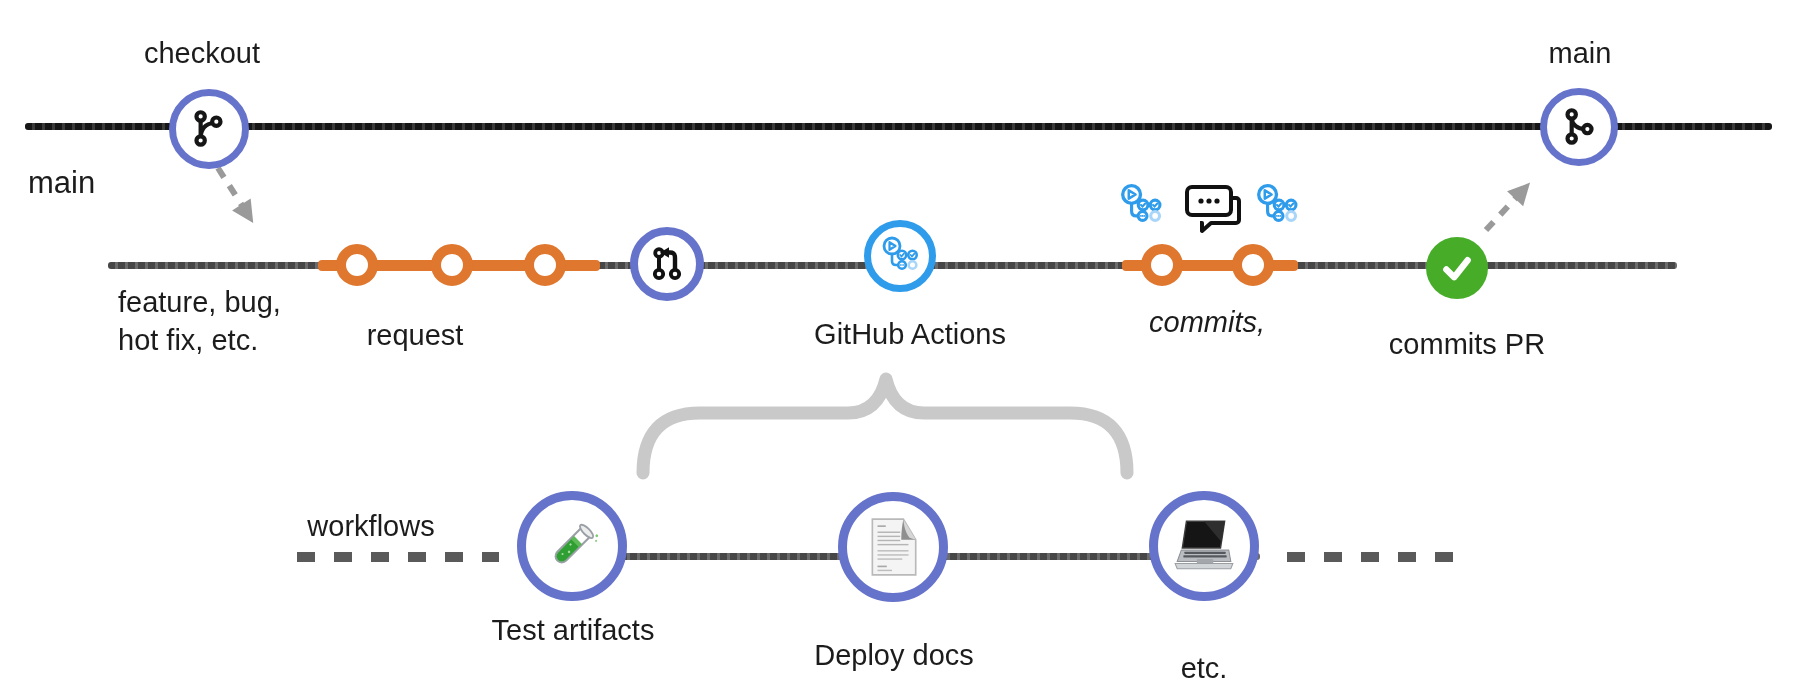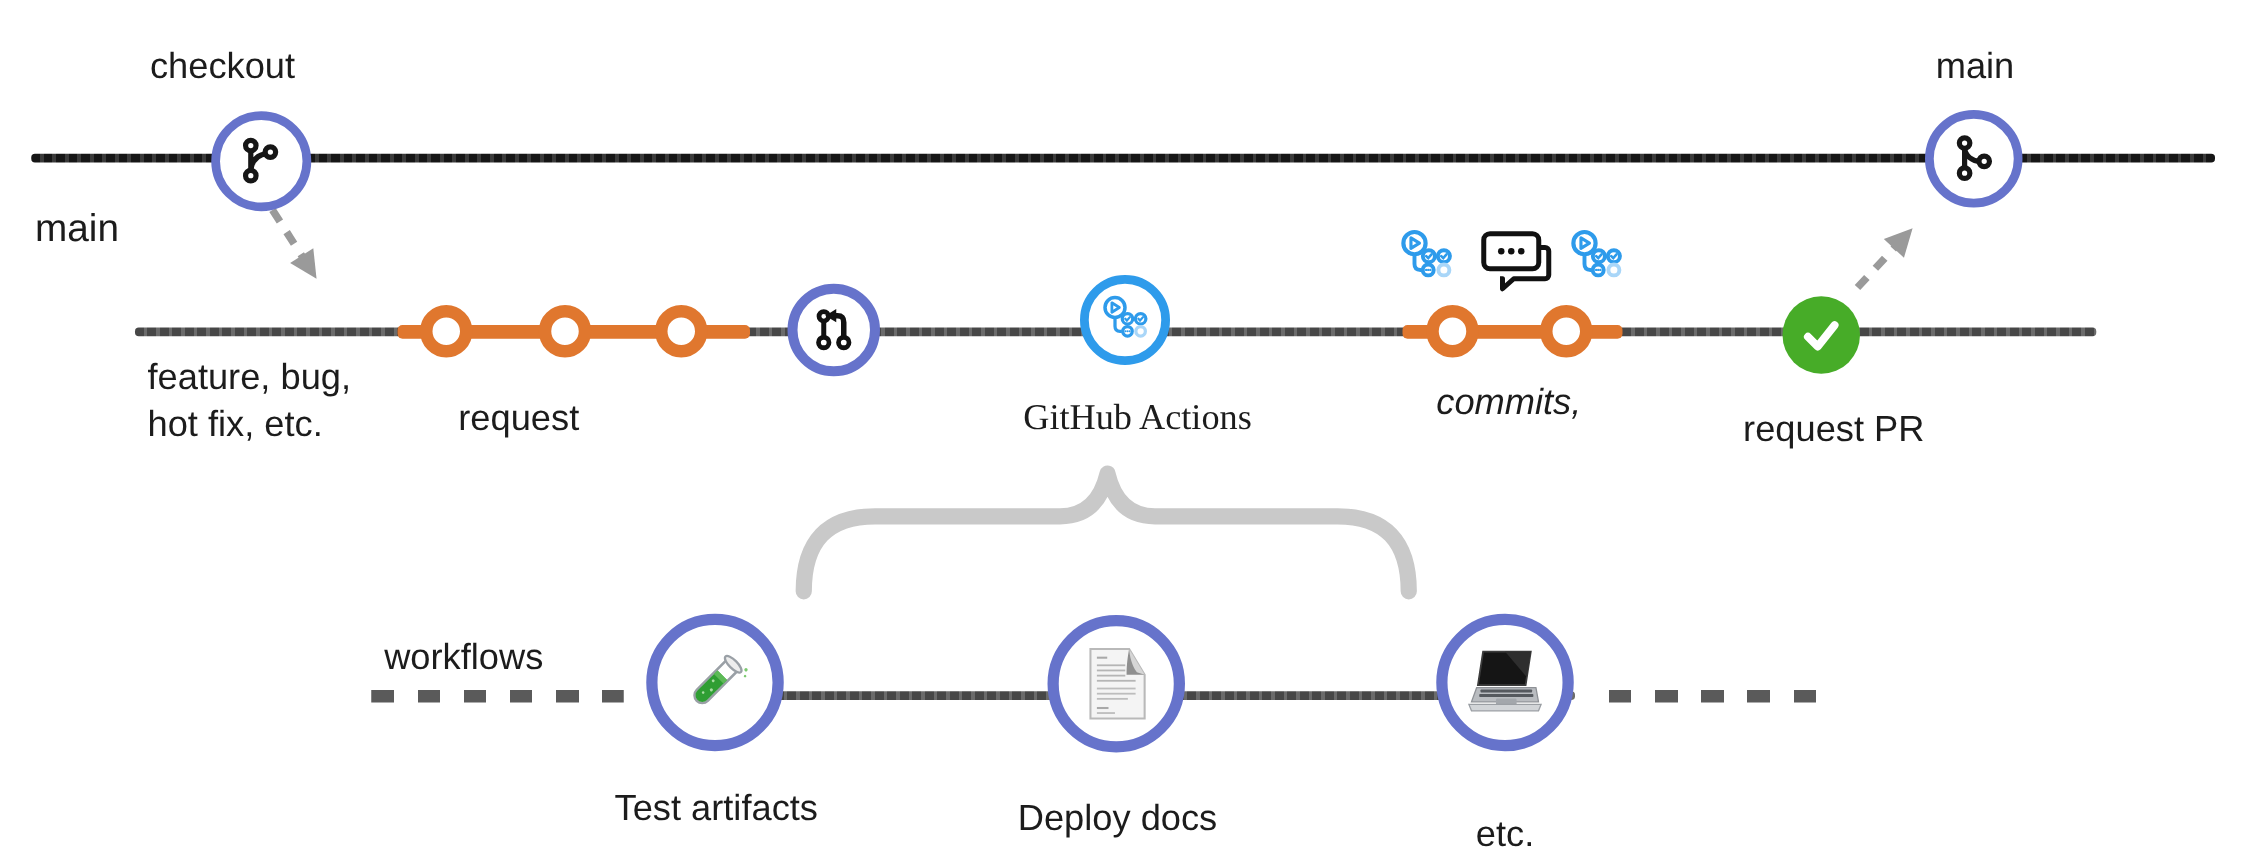--- a/index.html
+++ b/index.html
@@ -52,21 +52,21 @@
       </marker>
     </defs>
     <path d="M218 168 L250 218" fill="none" stroke="#9A9A9A" stroke-width="6" stroke-dasharray="11 10" marker-end="url(#ah)"></path>
     <path d="M1486 230 L1526 187" fill="none" stroke="#9A9A9A" stroke-width="6" stroke-dasharray="11 10" marker-end="url(#ah)"></path>
     <path d="M643 473 Q643 413 700 413 L848 413 Q878 413 886 379
              Q894 413 924 413 L1070 413 Q1127 413 1127 473" fill="none" stroke="#C9C9C9" stroke-width="13" stroke-linecap="round" stroke-linejoin="round"></path>
   </svg>
 
   <div class="lbl" style="left:28px;top:139px;font-size:31px;margin-top:24px;">main</div>
 
-  <div class="lbl center" style="left:178px;top:35px;">checkout</div>
+  <div class="lbl center" style="left:202px;top:35px;">checkout</div>
   <div class="node ring-purple" style="left:169px;top:89px;width:80px;height:80px;">
     <svg width="46" height="46" viewBox="0 0 44 44">
       <path d="M14 13 V31 M14 31 C14 22 18 17 27 16" fill="none" stroke="#161616" stroke-width="4" stroke-linecap="round"></path>
       <circle cx="14" cy="10" r="4" fill="#fff" stroke="#161616" stroke-width="4"></circle>
       <circle cx="29" cy="15" r="4" fill="#fff" stroke="#161616" stroke-width="4"></circle>
       <circle cx="14" cy="33" r="4" fill="#fff" stroke="#161616" stroke-width="4"></circle>
     </svg>
   </div>
 
   <div class="lbl center" style="left:1580px;top:35px;">main</div>
@@ -110,21 +110,21 @@
       <path d="M28.4 21 H30.2" stroke="#2E9BEB" stroke-width="2.4"></path>
       <circle cx="34.5" cy="21" r="4.2" fill="none" stroke="#2E9BEB" stroke-width="2.6"></circle>
       <path d="M32.7 21 L34 22.4 L36.4 19.7" fill="none" stroke="#2E9BEB" stroke-width="1.8" stroke-linecap="round"></path>
       <circle cx="24" cy="31" r="3.8" fill="none" stroke="#2E9BEB" stroke-width="2.6"></circle>
       <circle cx="22.4" cy="31" r="0.8" fill="#2E9BEB"></circle>
       <circle cx="24" cy="31" r="0.8" fill="#2E9BEB"></circle>
       <circle cx="25.6" cy="31" r="0.8" fill="#2E9BEB"></circle>
       <circle cx="34.5" cy="31" r="3.8" fill="none" stroke="#A9D6F8" stroke-width="2.6"></circle>
     </svg>
   </div>
-  <div class="lbl center" style="left:910px;top:316px;font-family:Liberation Serif, serif;">GitHub Actions</div>
+  <div class="lbl center" style="left:910px;top:316px;">GitHub Actions</div>
 
   <svg class="mini" width="46" height="50" viewBox="0 0 44 44" style="left:1118px;top:181px;">
     <circle cx="13" cy="11" r="8.5" fill="none" stroke="#2E9BEB" stroke-width="3.2"></circle>
     <path d="M10.3 7 L16.8 11 L10.3 15 Z" fill="none" stroke="#2E9BEB" stroke-width="2.4" stroke-linejoin="round"></path>
     <path d="M13 19.5 V27 Q13 31.5 17.5 31.5 H18.5" fill="none" stroke="#2E9BEB" stroke-width="3"></path>
     <circle cx="24" cy="21" r="4.6" fill="none" stroke="#2E9BEB" stroke-width="3"></circle>
     <path d="M22 21 L23.5 22.5 L26 19.6" fill="none" stroke="#2E9BEB" stroke-width="2" stroke-linecap="round"></path>
     <path d="M28.8 21 H30.4" stroke="#2E9BEB" stroke-width="2.6"></path>
     <circle cx="35.5" cy="21" r="4.6" fill="none" stroke="#2E9BEB" stroke-width="3"></circle>
     <path d="M33.5 21 L35 22.5 L37.5 19.6" fill="none" stroke="#2E9BEB" stroke-width="2" stroke-linecap="round"></path>
@@ -164,40 +164,40 @@
   <div class="commit" style="left:1232px;top:244px;"></div>
   <div class="lbl center" style="left:1207px;top:302px;line-height:41px;text-align:center;font-style:italic;">
     <span>commits,</span><br>
   </div>
 
   <div class="node solid-green" style="left:1426px;top:237px;width:62px;height:62px;">
     <svg width="44" height="44" viewBox="0 0 62 62">
       <polyline points="16,33 27,44 46,20" fill="none" stroke="#fff" stroke-width="9" stroke-linecap="round" stroke-linejoin="round"></polyline>
     </svg>
   </div>
-  <div class="lbl center" style="left:1467px;top:326px;">request PR</div>
+  <div class="lbl center" style="left:1467px;top:326px;">commits PR</div>
 
   <div class="lbl center" style="left:371px;top:508px;">workflows</div>
 
   <div class="node ring-purple-thick" style="left:517px;top:491px;width:110px;height:110px;">
     <svg width="66" height="66" viewBox="0 0 64 64">
       <g transform="rotate(45 32 32)">
         <path d="M26 12 H38 V46 A6 6 0 0 1 26 46 Z" fill="#fff" stroke="#9AA0A6" stroke-width="2"></path>
         <path d="M26.8 24 H37.2 V46 A5.2 5.2 0 0 1 26.8 46 Z" fill="#2F9E33"></path>
         <path d="M26.8 24 H37.2 V28 H26.8 Z" fill="#5DBA57"></path>
         <circle cx="30" cy="32" r="1.1" fill="#A8DCA2"></circle>
         <circle cx="34" cy="38" r="1.2" fill="#A8DCA2"></circle>
         <circle cx="31" cy="44" r="1" fill="#A8DCA2"></circle>
         <ellipse cx="32" cy="12" rx="8.5" ry="3.2" fill="#EDEDED" stroke="#9AA0A6" stroke-width="1.8"></ellipse>
         <circle cx="42" cy="8" r="1.3" fill="#7CC96F"></circle>
         <circle cx="45" cy="12" r="1" fill="#7CC96F"></circle>
       </g>
     </svg>
   </div>
-  <div class="lbl center" style="left:573px;top:629px;">Test artifacts</div>
+  <div class="lbl center" style="left:573px;top:612px;">Test artifacts</div>
 
   <div class="node ring-purple-thick" style="left:838px;top:492px;width:110px;height:110px;">
     <svg width="60" height="64" viewBox="0 0 56 62">
       <path d="M8 4 H38 L50 24 V58 H8 Z" fill="#F4F4F4" stroke="#B9B9B9" stroke-width="1.6"></path>
       <path d="M38 4 C42 12 44 18 50 24 L36 24 C36 16 37 9 38 4 Z" fill="#8F8F8F"></path>
       <path d="M38 4 L50 24 L44 22 C40 17 38.5 10 38 4 Z" fill="#D6D6D6"></path>
       <rect x="13" y="10" width="8" height="1.6" fill="#A9A9A9"></rect>
       <rect x="13" y="16" width="22" height="1.4" fill="#B5B5B5"></rect>
       <rect x="13" y="20" width="22" height="1.4" fill="#B5B5B5"></rect>
       <rect x="13" y="24" width="22" height="1.4" fill="#B5B5B5"></rect>

